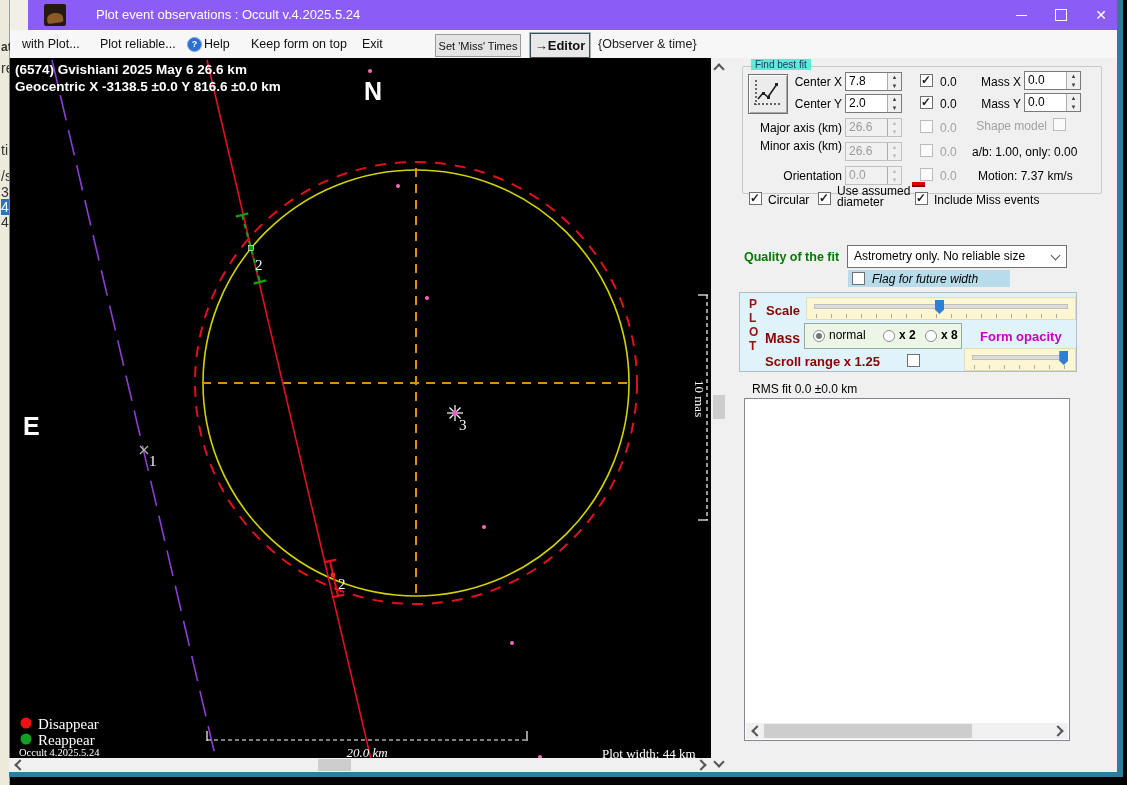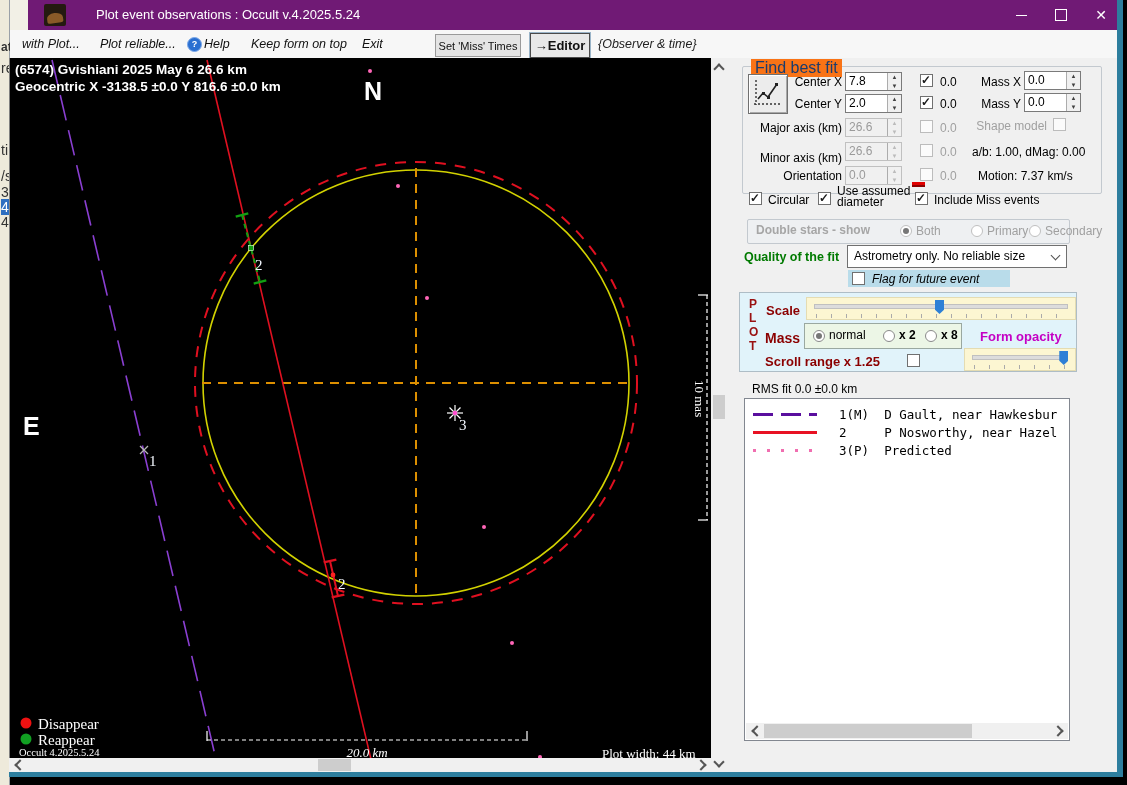--- a/index.html
+++ b/index.html
@@ -8,32 +8,32 @@
   .abs{position:absolute;}
   .lbl{position:absolute;font-size:12px;color:#000;white-space:nowrap;}
   .lbl.right{text-align:right;}
   .dis{color:#a0a0a0;}
   
   #bg-strip{position:absolute;left:0;top:0;width:9px;height:785px;background:#eeeadb;border-right:1px solid #9aa0a8;}
   #bg-strip .frag{position:absolute;left:1px;font-size:14px;color:#333;white-space:nowrap;}
   #bg-strip .frag.sel{background:#2f6fc1;color:#fff;}
   #title-corner{position:absolute;left:10px;top:0;width:18px;height:30px;background:#f2f0e6;border-right:1px solid #c8c4b4;}
   
-  #titlebar{position:absolute;left:28px;top:0;width:1095px;height:30px;background:#701a75;display:flex;align-items:center;}
+  #titlebar{position:absolute;left:28px;top:0;width:1095px;height:30px;background:#8b5cf6;display:flex;align-items:center;}
   #app-icon{position:absolute;left:16px;top:4px;width:22px;height:22px;background:#241a10;border-radius:2px;overflow:hidden;}
   #app-icon::after{content:"";position:absolute;left:3px;top:9px;width:16px;height:10px;background:#8a5a28;border-radius:60% 60% 20% 20%;transform:rotate(-8deg);}
   #title-text{position:absolute;left:68px;top:0;height:30px;line-height:30px;color:#fff;font-size:13px;white-space:nowrap;}
   #win-btns{position:absolute;right:2px;top:0;height:30px;display:flex;}
   .winbtn{width:40px;height:30px;display:flex;align-items:center;justify-content:center;color:#fff;}
   .winbtn .minbar{width:11px;height:1px;background:#fff;}
   .winbtn .maxbox{width:10px;height:10px;border:1px solid #fff;}
   .winbtn.close{font-size:14px;}
   
   #menubar{position:absolute;left:10px;top:30px;width:1107px;height:28px;background:#f7f7f7;border-bottom:1px solid #bdbdbd;}
-  .menu-item{position:absolute;top:7px;font-size:12.5px;color:#111;white-space:nowrap;font-style:italic;}
+  .menu-item{position:absolute;top:7px;font-size:12.5px;color:#111;white-space:nowrap;}
   #help-icon{position:absolute;left:177px;top:7px;width:13px;height:13px;border-radius:50%;background:#2a6fd1;border:1px solid #7aa7e8;color:#fff;font-size:9px;font-weight:bold;text-align:center;line-height:13px;}
   .mbtn{position:absolute;background:#e4e4e4;border:1px solid #9a9a9a;font-size:11px;color:#111;
         display:flex;align-items:center;justify-content:center;white-space:nowrap;}
   #editor-btn{font-size:13px;font-weight:bold;border:1px solid #4a4a4a;box-shadow:0 0 0 1px #9ab4c8;background:#e8e8e8;}
   
   #content{position:absolute;left:9px;top:58px;width:1108px;height:714px;background:#f0f0f0;}
   #plot-wrap{position:absolute;left:0;top:0;width:702px;height:700px;background:#000;border-left:1px solid #808080;}
   svg{display:block;}
   .phdr{font:bold 13.5px "Liberation Sans",sans-serif;fill:#fff;}
   .compass{font:bold 25px "Liberation Sans",sans-serif;fill:#fff;}
@@ -43,21 +43,21 @@
   .sclbl{font:italic 13px "Liberation Serif",serif;fill:#fff;}
   .pw{font:13px "Liberation Serif",serif;fill:#fff;}
   
   .sb-track{position:absolute;background:#f0f0f0;}
   .sb-thumb{position:absolute;background:#cdcdcd;}
   .chev{display:inline-block;width:6px;height:6px;border-top:2px solid #555;border-left:2px solid #555;}
   .sb-btn{position:absolute;display:flex;align-items:center;justify-content:center;}
   
   #panel{position:absolute;left:718px;top:0;width:390px;height:714px;background:#f0f0f0;font-size:12px;}
   .group{position:absolute;border:1px solid #c3c9cf;border-radius:2px;}
-  .group-label{position:absolute;top:-8px;left:8px;background:#f97316;padding:0 4px;font-size:16px;white-space:nowrap;}
+  .group-label{position:absolute;top:-8px;left:8px;background:#5eead4;padding:0 4px;font-size:10px;white-space:nowrap;}
   .cb{position:absolute;width:13px;height:13px;background:#fff;border:1px solid #707070;box-sizing:border-box;}
   .cb.checked::after{content:"✓";position:absolute;left:0px;top:-2px;font-size:12px;font-weight:bold;color:#1a1a1a;}
   .cb.dis{border-color:#bcbcbc;background:#fbfbfb;}
   .radio{position:absolute;width:12px;height:12px;border-radius:50%;background:#fff;border:1px solid #8a8a8a;box-sizing:border-box;}
   .radio.sel::after{content:"";position:absolute;left:2px;top:2px;width:6px;height:6px;border-radius:50%;background:#777;}
   .radio.dis{border-color:#c0c0c0;}
   .spin{position:absolute;height:19px;background:#fff;border:1px solid #7a7a7a;box-sizing:border-box;display:flex;}
   .spin.dis{background:#f0f0f0;border-color:#c0c0c0;color:#9a9a9a;}
   .spin-val{flex:1;font-size:12px;padding:1px 3px;overflow:hidden;}
   .spin-btns{width:13px;display:flex;flex-direction:column;border-left:1px solid #acacac;}
@@ -270,31 +270,31 @@
           <span class="spin-btns">
             <span>▲</span>
             <span>▼</span>
           </span>
       </div>
       <div class="cb dis" style="left:193px;top:62px"></div>
       <div class="lbl dis" style="left:213px;top:63px">0.0</div>
       <div class="lbl right dis" style="left:245px;top:61px;width:75px">Shape model</div>
       <div class="cb dis" style="left:326px;top:60px"></div>
 
-      <div class="lbl right" style="left:20px;top:93px;width:95px">Minor axis (km)</div>
+      <div class="lbl right" style="left:20px;top:81px;width:95px">Minor axis (km)</div>
       <div class="spin dis" style="left:118px;top:84px;width:57px">
         <span class="spin-val">26.6</span>
           <span class="spin-btns">
             <span>▲</span>
             <span>▼</span>
           </span>
       </div>
       <div class="cb dis" style="left:193px;top:86px"></div>
       <div class="lbl dis" style="left:213px;top:87px">0.0</div>
-      <div class="lbl" style="left:245px;top:87px">a/b: 1.00, dMag: 0.00</div>
+      <div class="lbl" style="left:245px;top:87px">a/b: 1.00, only: 0.00</div>
 
       <div class="lbl right" style="left:20px;top:111px;width:95px">Orientation</div>
       <div class="spin dis" style="left:118px;top:108px;width:57px">
         <span class="spin-val">0.0</span>
           <span class="spin-btns">
             <span>▲</span>
             <span>▼</span>
           </span>
       </div>
       <div class="cb dis" style="left:193px;top:110px"></div>
@@ -303,38 +303,29 @@
 
       <div class="red-ind" style="left:185px;top:124px"></div>
 
       <div class="cb checked" style="left:22px;top:134px"></div>
       <div class="lbl" style="left:41px;top:135px">Circular</div>
       <div class="cb checked" style="left:91px;top:134px"></div>
       <div class="lbl" style="left:110px;top:128px;line-height:11px"><span>Use assumed</span><br><span>diameter</span></div>
       <div class="cb checked" style="left:188px;top:134px"></div>
       <div class="lbl" style="left:207px;top:135px">Include Miss events</div>
 
-      <div class="group" style="left:20px;top:161px;width:321px;height:23px;background:#eef0f2">
-        <div class="lbl" style="left:8px;top:3px;font-weight:bold;color:#a6a6a6">Double stars - show</div>
-        <div class="radio sel dis" style="left:152px;top:5px"></div>
-        <div class="lbl dis" style="left:168px;top:4px">Both</div>
-        <div class="radio dis" style="left:223px;top:5px"></div>
-        <div class="lbl dis" style="left:239px;top:4px">Primary</div>
-        <div class="radio dis" style="left:281px;top:5px"></div>
-        <div class="lbl dis" style="left:297px;top:4px">Secondary</div>
-      </div>
 
       <div class="lbl" style="left:17px;top:192px;font-weight:bold;color:#007a00;font-size:12.5px">Quality of the fit</div>
       <div class="combo" style="left:120px;top:187px;width:220px;height:23px">
         <span class="txt">Astrometry only. No reliable size</span>
         <span class="drop"></span>
       </div>
       <div class="flag-strip" style="left:121px;top:212px;width:162px;height:17px"></div>
       <div class="cb" style="left:125px;top:214px"></div>
-      <div class="lbl" style="left:145px;top:214px;font-style:italic">Flag for future event</div>
+      <div class="lbl" style="left:145px;top:214px;font-style:italic">Flag for future width</div>
 
       <div id="plot-panel">
         <div id="plot-letters">
             <div style="top: 5px;">P</div>
             <div style="top: 19px;">L</div>
             <div style="top: 33px;">O</div>
             <div style="top: 47px;">T</div>
           </div>
         <div class="lbl maroon" style="left:26px;top:10px;font-size:13px">Scale</div>
         <div class="slider" style="left:66px;top:4px;width:270px;height:23px">
@@ -356,34 +347,20 @@
         <div class="cb" style="left:167px;top:61px;background:#fff"></div>
         <div class="slider" style="left:224px;top:55px;width:112px;height:23px">
           <div class="groove"></div>
           <div class="thumb" id="opacity-thumb" style="left: 94.27px;"></div>
           <div class="ticks"></div>
         </div>
       </div>
 
       <div class="lbl" style="left:25px;top:324px">RMS fit 0.0 ±0.0 km</div>
       <div id="rms-list">
-        <div id="rms-rows">
-            <div class="rms-row">
-              <div class="sample s-purple"></div>
-              <span class="rms-text">1(M)  D Gault, near Hawkesbur</span>
-            </div>
-            <div class="rms-row">
-              <div class="sample s-red"></div>
-              <span class="rms-text">2     P Nosworthy, near Hazel</span>
-            </div>
-            <div class="rms-row">
-              <div class="sample s-pink"></div>
-              <span class="rms-text">3(P)  Predicted</span>
-            </div>
-          </div>
         <div class="sb-track" style="left:1px;bottom:1px;width:322px;height:16px">
           <div class="sb-btn" style="left:2px;top:1px;width:14px;height:14px">
               <span class="chev" style="transform:rotate(-45deg);margin-left:3px"></span>
             </div>
           <div class="sb-thumb" style="left:18px;top:1px;width:208px;height:14px"></div>
           <div class="sb-btn" style="right:2px;top:1px;width:14px;height:14px">
               <span class="chev" style="transform:rotate(135deg);margin-right:3px"></span>
             </div>
         </div>
       </div>

